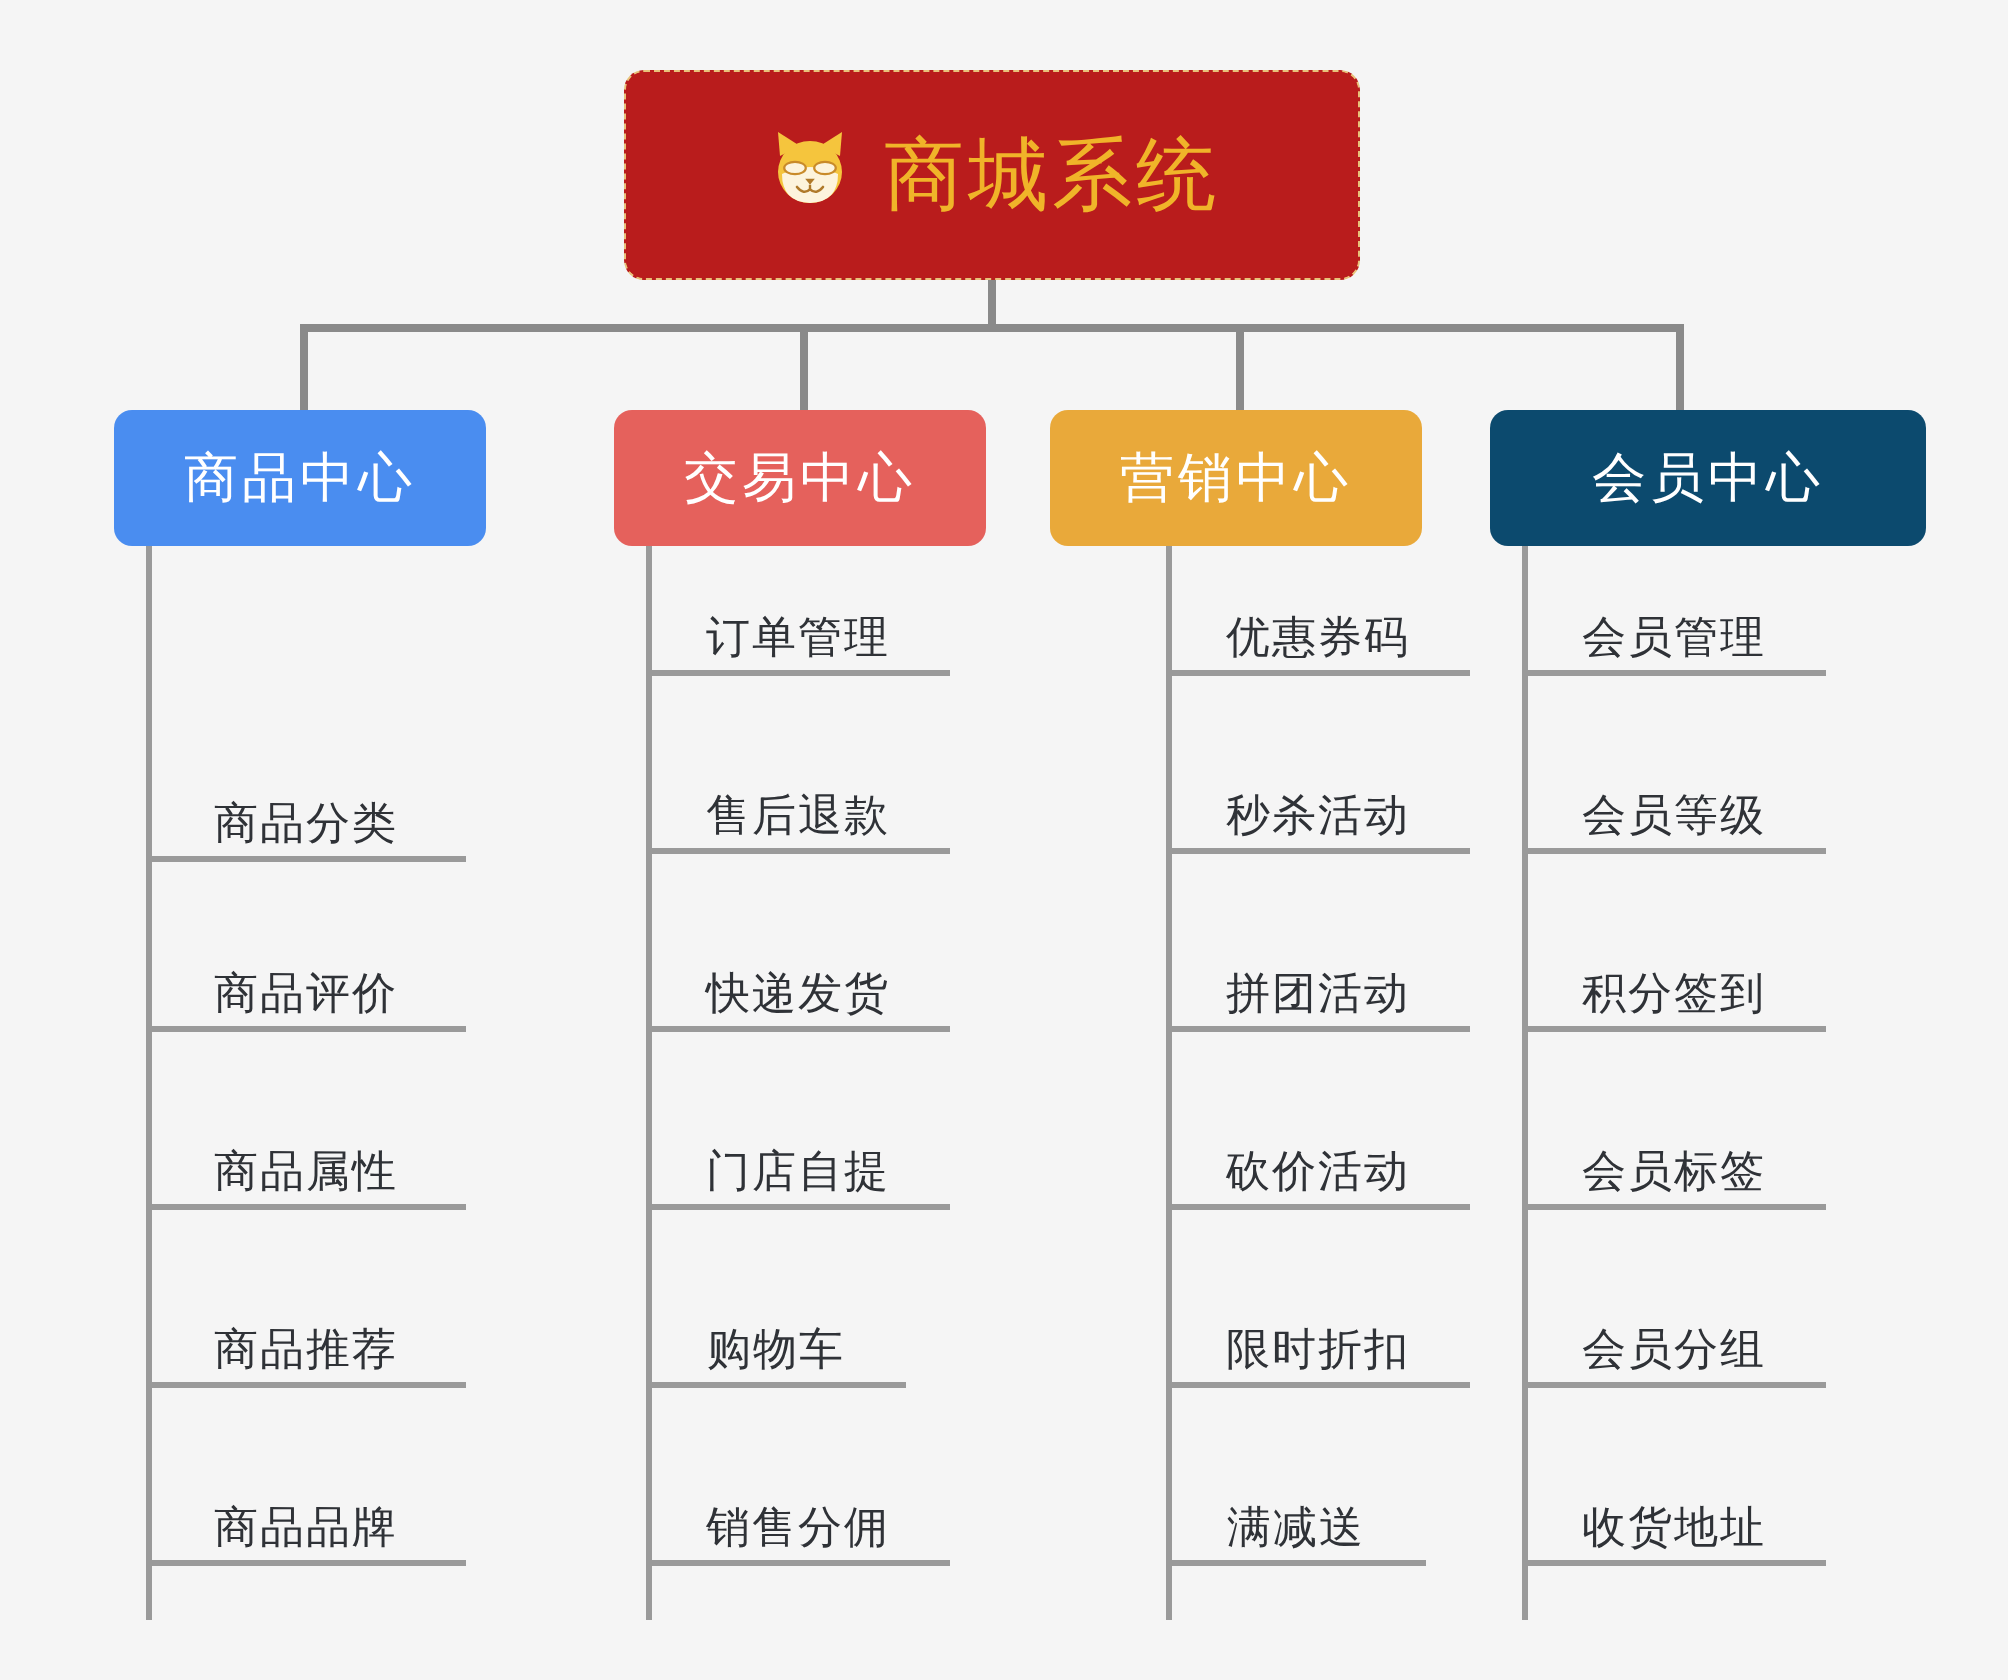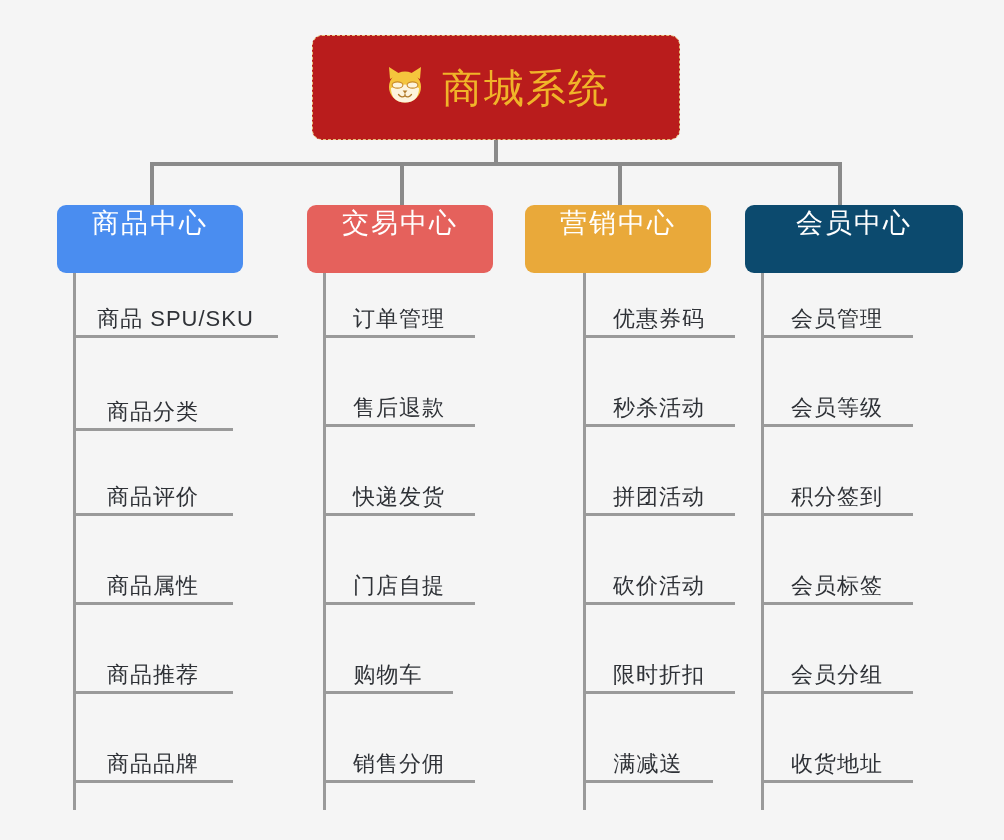--- a/index.html
+++ b/index.html
@@ -35,21 +35,21 @@
   
   .ln{position:absolute;background:#8a8a8a;}
   .ln-v{width:4px;}
   .ln-h{height:4px;}
 
   
   .cat{
     position:absolute;
     height:68px;
     border-radius:9px;
-    display:flex;justify-content:center;
+    display:flex;align-items:center;justify-content:center;
     color:#ffffff;
     font-size:27px;
     letter-spacing:2px;
     white-space:nowrap;
     box-sizing:border-box;
   }
 
   
   .leafcol{position:absolute;}
   .leaf-spine{
@@ -119,23 +119,20 @@
   </div>
   <div class="cat" style="left: 525px; top: 205px; width: 186px; background: rgb(233, 169, 58);">
     <span>营销中心</span>
   </div>
   <div class="cat" style="left: 745px; top: 205px; width: 218px; background: #0c4a6e;">
     <span>会员中心</span>
   </div>
 
   <div class="leafcol" style="left:73px;top:273px;width:210px;height:550px;">
     <div class="leaf-spine" style="height:537px;"></div>
-    <div class="leaf" style="left:0;top:13px;width:205px;">
-      <span>商品 SPU/SKU</span>
-      </div>
     <div class="leaf" style="left:0;top:106px;width:160px;">
       <span>商品分类</span>
       </div>
     <div class="leaf" style="left:0;top:191px;width:160px;">
       <span>商品评价</span>
       </div>
     <div class="leaf" style="left:0;top:280px;width:160px;">
       <span>商品属性</span>
       </div>
     <div class="leaf" style="left:0;top:369px;width:160px;">

